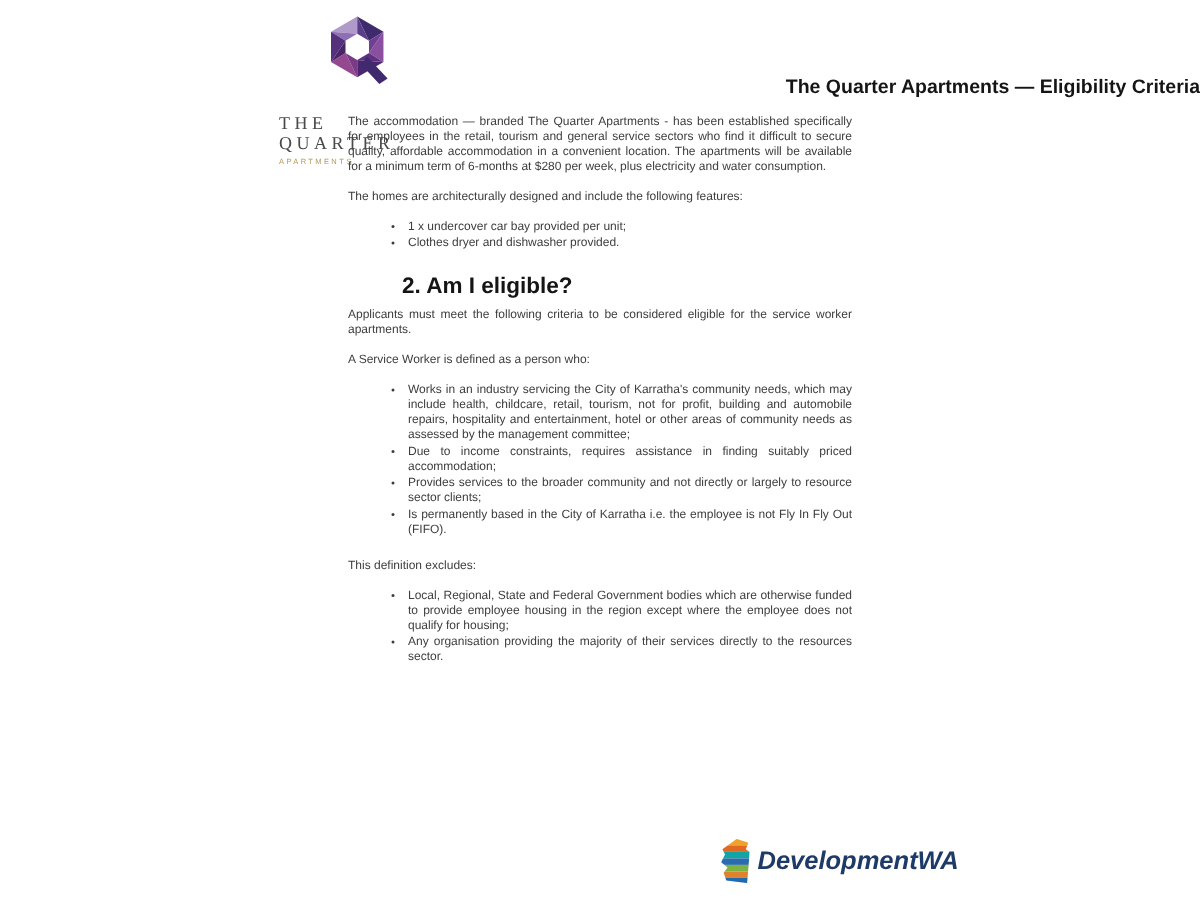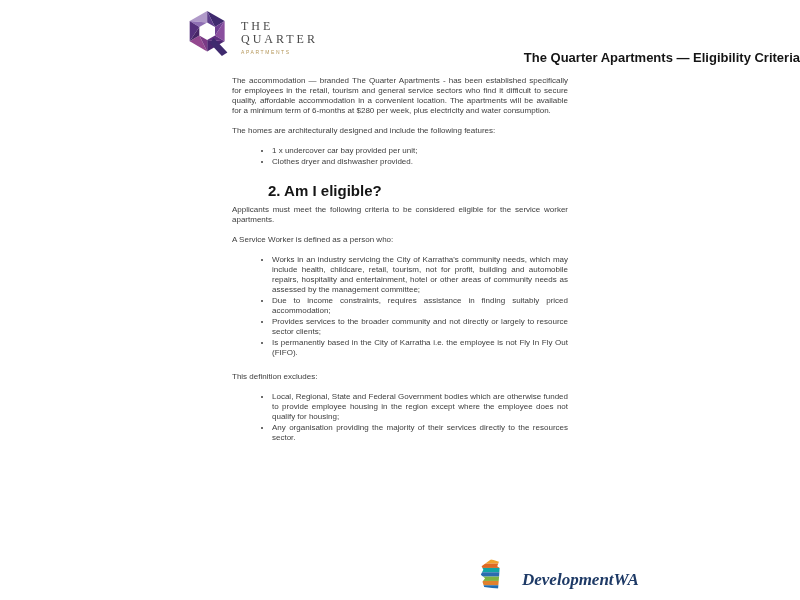--- a/index.html
+++ b/index.html
@@ -12,22 +12,23 @@
     color: #3d3d3d;
     overflow: hidden;
   }
 
   
   .qlogo {
     position: absolute;
     left: 186px;
     top: 8px;
     display: flex;
-    align-items: center;
+    align-items: flex-end;
     gap: 9px;
+    flex-direction: column;
   }
   .qlogo-text { padding-top: 7px; }
   .qlogo-line {
     font-family: "Liberation Serif", serif;
     font-size: 12px;
     line-height: 13px;
     letter-spacing: 3px;
     color: #4a4a4a;
   }
   .qlogo-tag {
@@ -82,23 +83,22 @@
     list-style: disc outside;
   }
   .content li { margin: 0 0 1px 0; text-align: justify; }
 
   
   .dwa-logo {
     position: absolute;
     left: 479px;
     top: 558px;
     display: flex;
-    align-items: flex-end;
-    gap: 17px;
-    font-family: Liberation Serif, serif;
+    align-items: center;
+    gap: 0;
   }
   .dwa-text {
     font-size: 17px;
     font-weight: bold;
     font-style: italic;
     color: #1e3a66;
   }
 </style>
 </head>
 <body>

